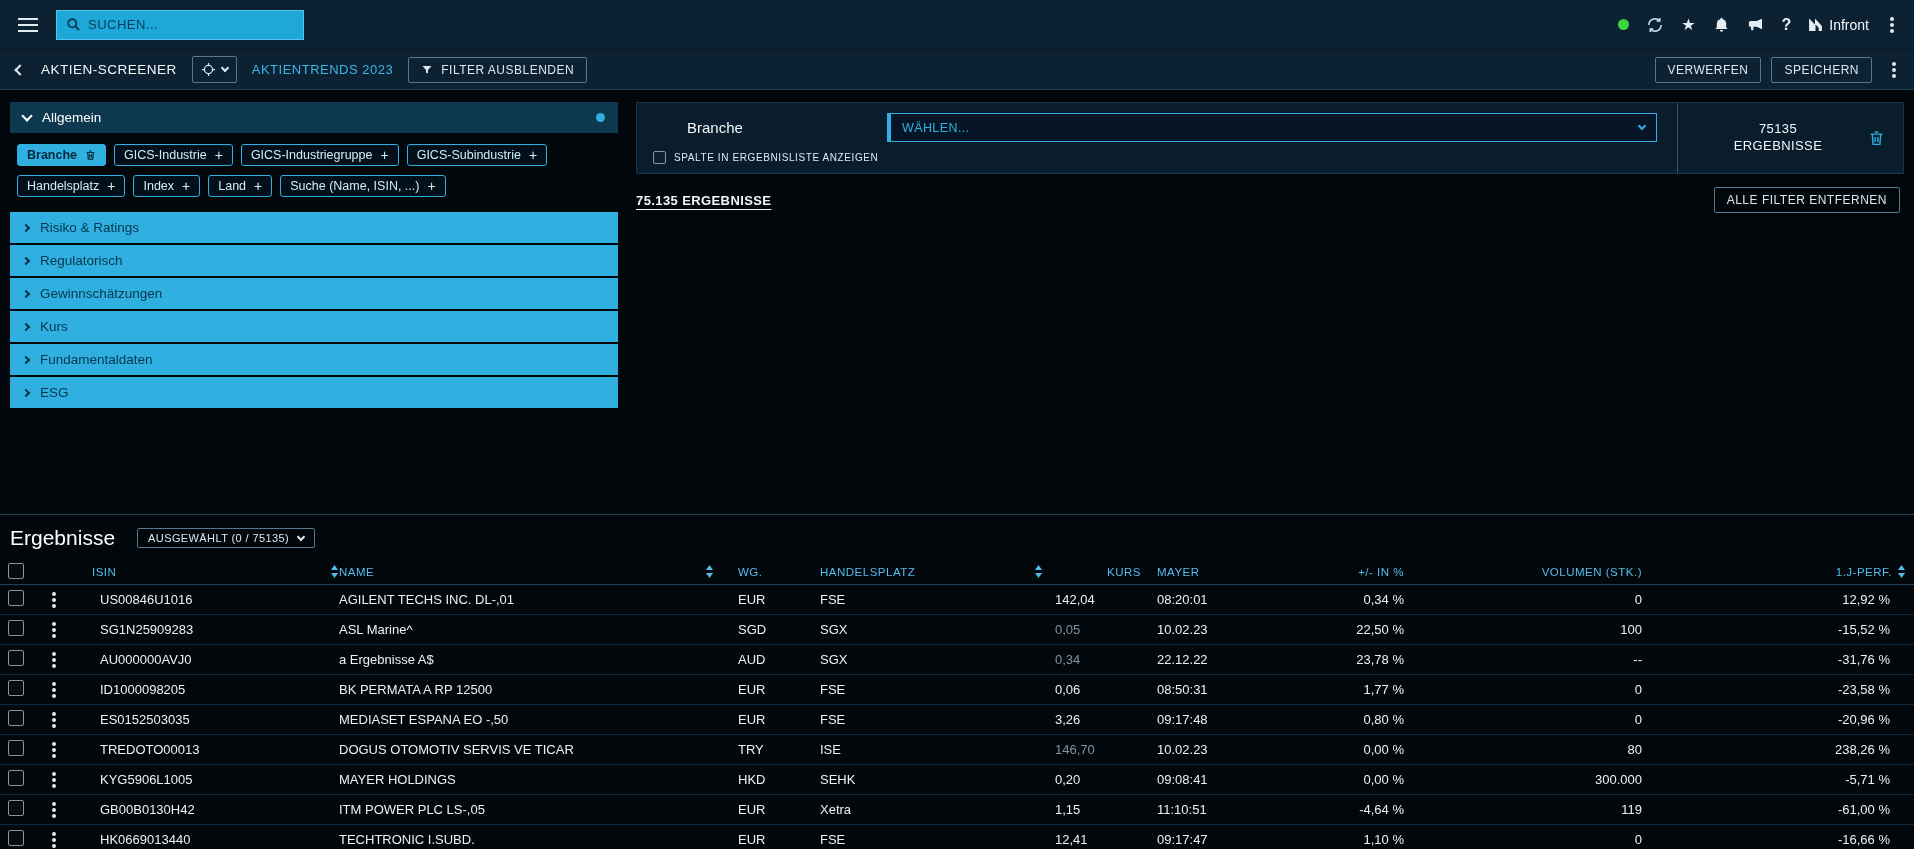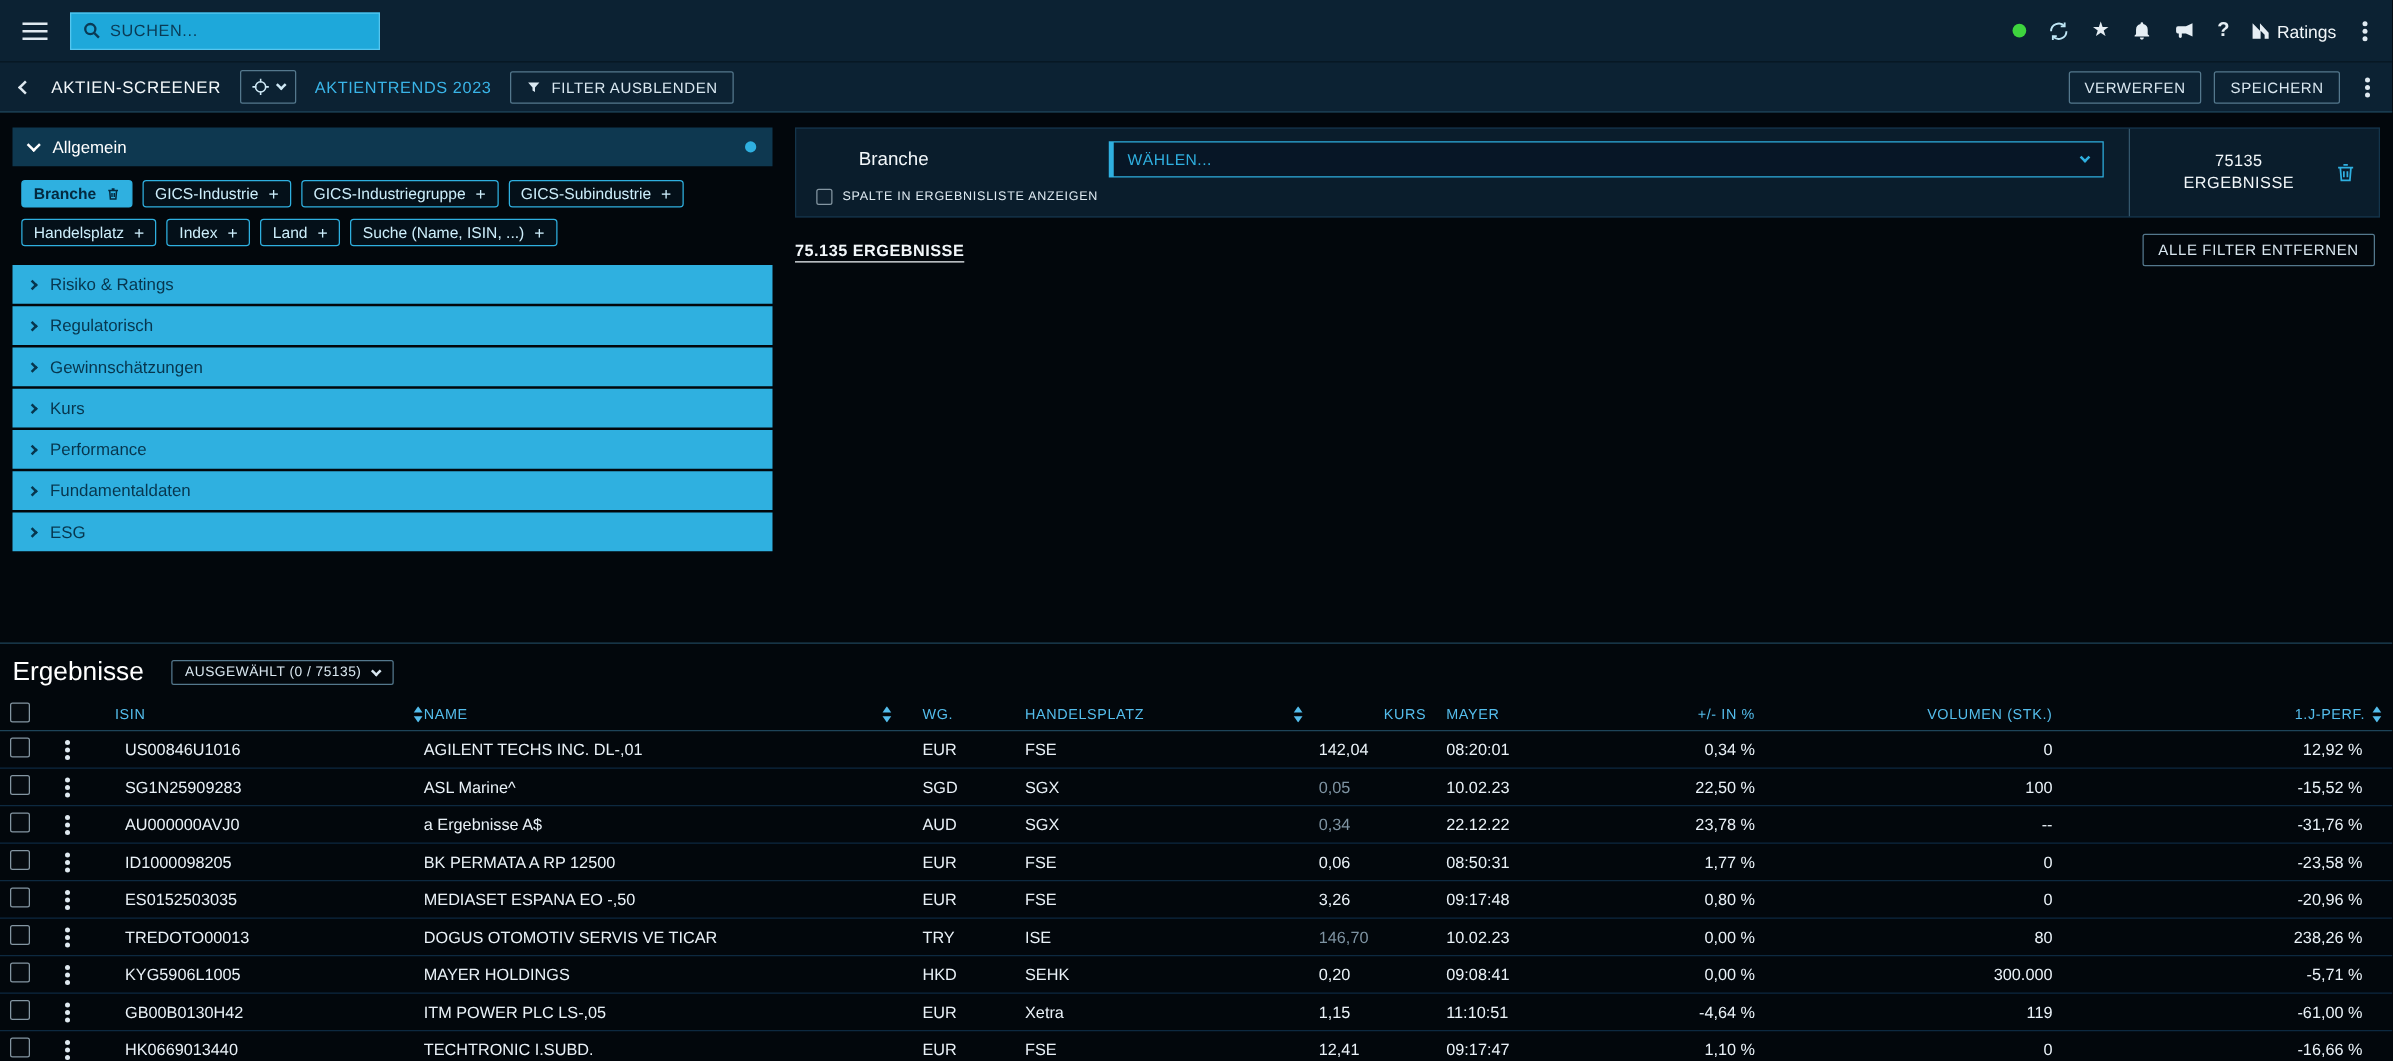--- a/index.html
+++ b/index.html
@@ -56,21 +56,21 @@
   .bp-left{flex:1;padding:10px 20px 9px 16px;}
   .bp-row1{display:flex;align-items:center;}
   .bp-label{width:200px;margin-left:34px;font-size:15px;color:#f2f7fa;}
   .fi-select{flex:1;height:29px;border:1px solid #2fb0e0;border-left:4px solid #2fb0e0;background:#071626;
     color:#2fb0e0;display:flex;align-items:center;justify-content:space-between;padding:0 11px;font-size:12.5px;
     letter-spacing:.4px;cursor:pointer;}
   .bp-row2{display:flex;align-items:center;gap:8px;margin-top:9px;}
   .cb{display:inline-block;width:16px;height:16px;border:1px solid #8496a2;border-radius:2px;background:rgba(255,255,255,.02);cursor:pointer;}
   .cb.sm{width:13px;height:13px;}
   .tiny-label{font-size:10px;letter-spacing:.6px;color:#dfeaf2;}
-  .bp-right{width:200px;border-left:1px solid #33566b;display:flex;align-items:center;padding:0 18px 0 10px;}
+  .bp-right{width:226px;border-left:1px solid #33566b;display:flex;align-items:center;padding:0 18px 0 10px;}
   .count-block{flex:1;text-align:center;font-size:13px;line-height:1.3;color:#f2f7fa;letter-spacing:.4px;}
   .trash-btn{background:none;border:none;cursor:pointer;display:flex;}
   .results-row{display:flex;align-items:center;justify-content:space-between;margin-top:13px;}
   .results-summary{font-size:13px;font-weight:bold;letter-spacing:.4px;text-decoration:underline;text-underline-offset:4px;color:#f2f7fa;}
   
   .sep{height:1px;background:#1e4459;}
   .results-head{display:flex;align-items:center;gap:22px;padding:11px 0 9px 10px;}
   .results-title{font-size:21px;font-weight:400;color:#fff;}
   .sel-btn{border:1px solid #54788d;background:transparent;color:#d9e7f0;font-size:11px;letter-spacing:.4px;
     padding:3px 10px;border-radius:2px;display:inline-flex;align-items:center;gap:9px;cursor:pointer;}
@@ -133,21 +133,21 @@
           <path d="M20 3.5v14l-7-3.2H8.6v3.2a1.6 1.6 0 0 1-3.2 0v-3.2H4.5a2 2 0 0 1-2-2V8.7a2 2 0 0 1 2-2H13z"></path>
         </svg>
     </button>
     <button class="icon-btn">
       <span class="glyph" style="font-weight:bold;">?</span>
     </button>
     <div class="icon-btn">
       <svg width="15" height="15" viewBox="0 0 14 14">
           <path d="M1 13V1.5l5.5 5.5V1.5L13 8.5V13h-3v-3L7 7v6z" fill="#e6eef4"></path>
         </svg>
-      <span class="logo-text">Ratings</span>
+      <span class="logo-text">Infront</span>
     </div>
     <button class="icon-btn">
       <span class="kebab"></span>
     </button>
   </div>
 </header>
 
 <nav class="toolbar">
   <button class="back-btn"><span class="chev left"></span></button>
   <span class="bar-title">AKTIEN-SCREENER</span>
@@ -233,24 +233,20 @@
         <div class="acc-row">
           <span class="chev right small"></span>
           <span>Gewinnschätzungen</span>
         </div>
         <div class="acc-row">
           <span class="chev right small"></span>
           <span>Kurs</span>
         </div>
         <div class="acc-row">
           <span class="chev right small"></span>
-          <span>Performance</span>
-        </div>
-        <div class="acc-row">
-          <span class="chev right small"></span>
           <span>Fundamentaldaten</span>
         </div>
         <div class="acc-row">
           <span class="chev right small"></span>
           <span>ESG</span>
         </div>
       </div>
   </aside>
 
   <section class="detail">

